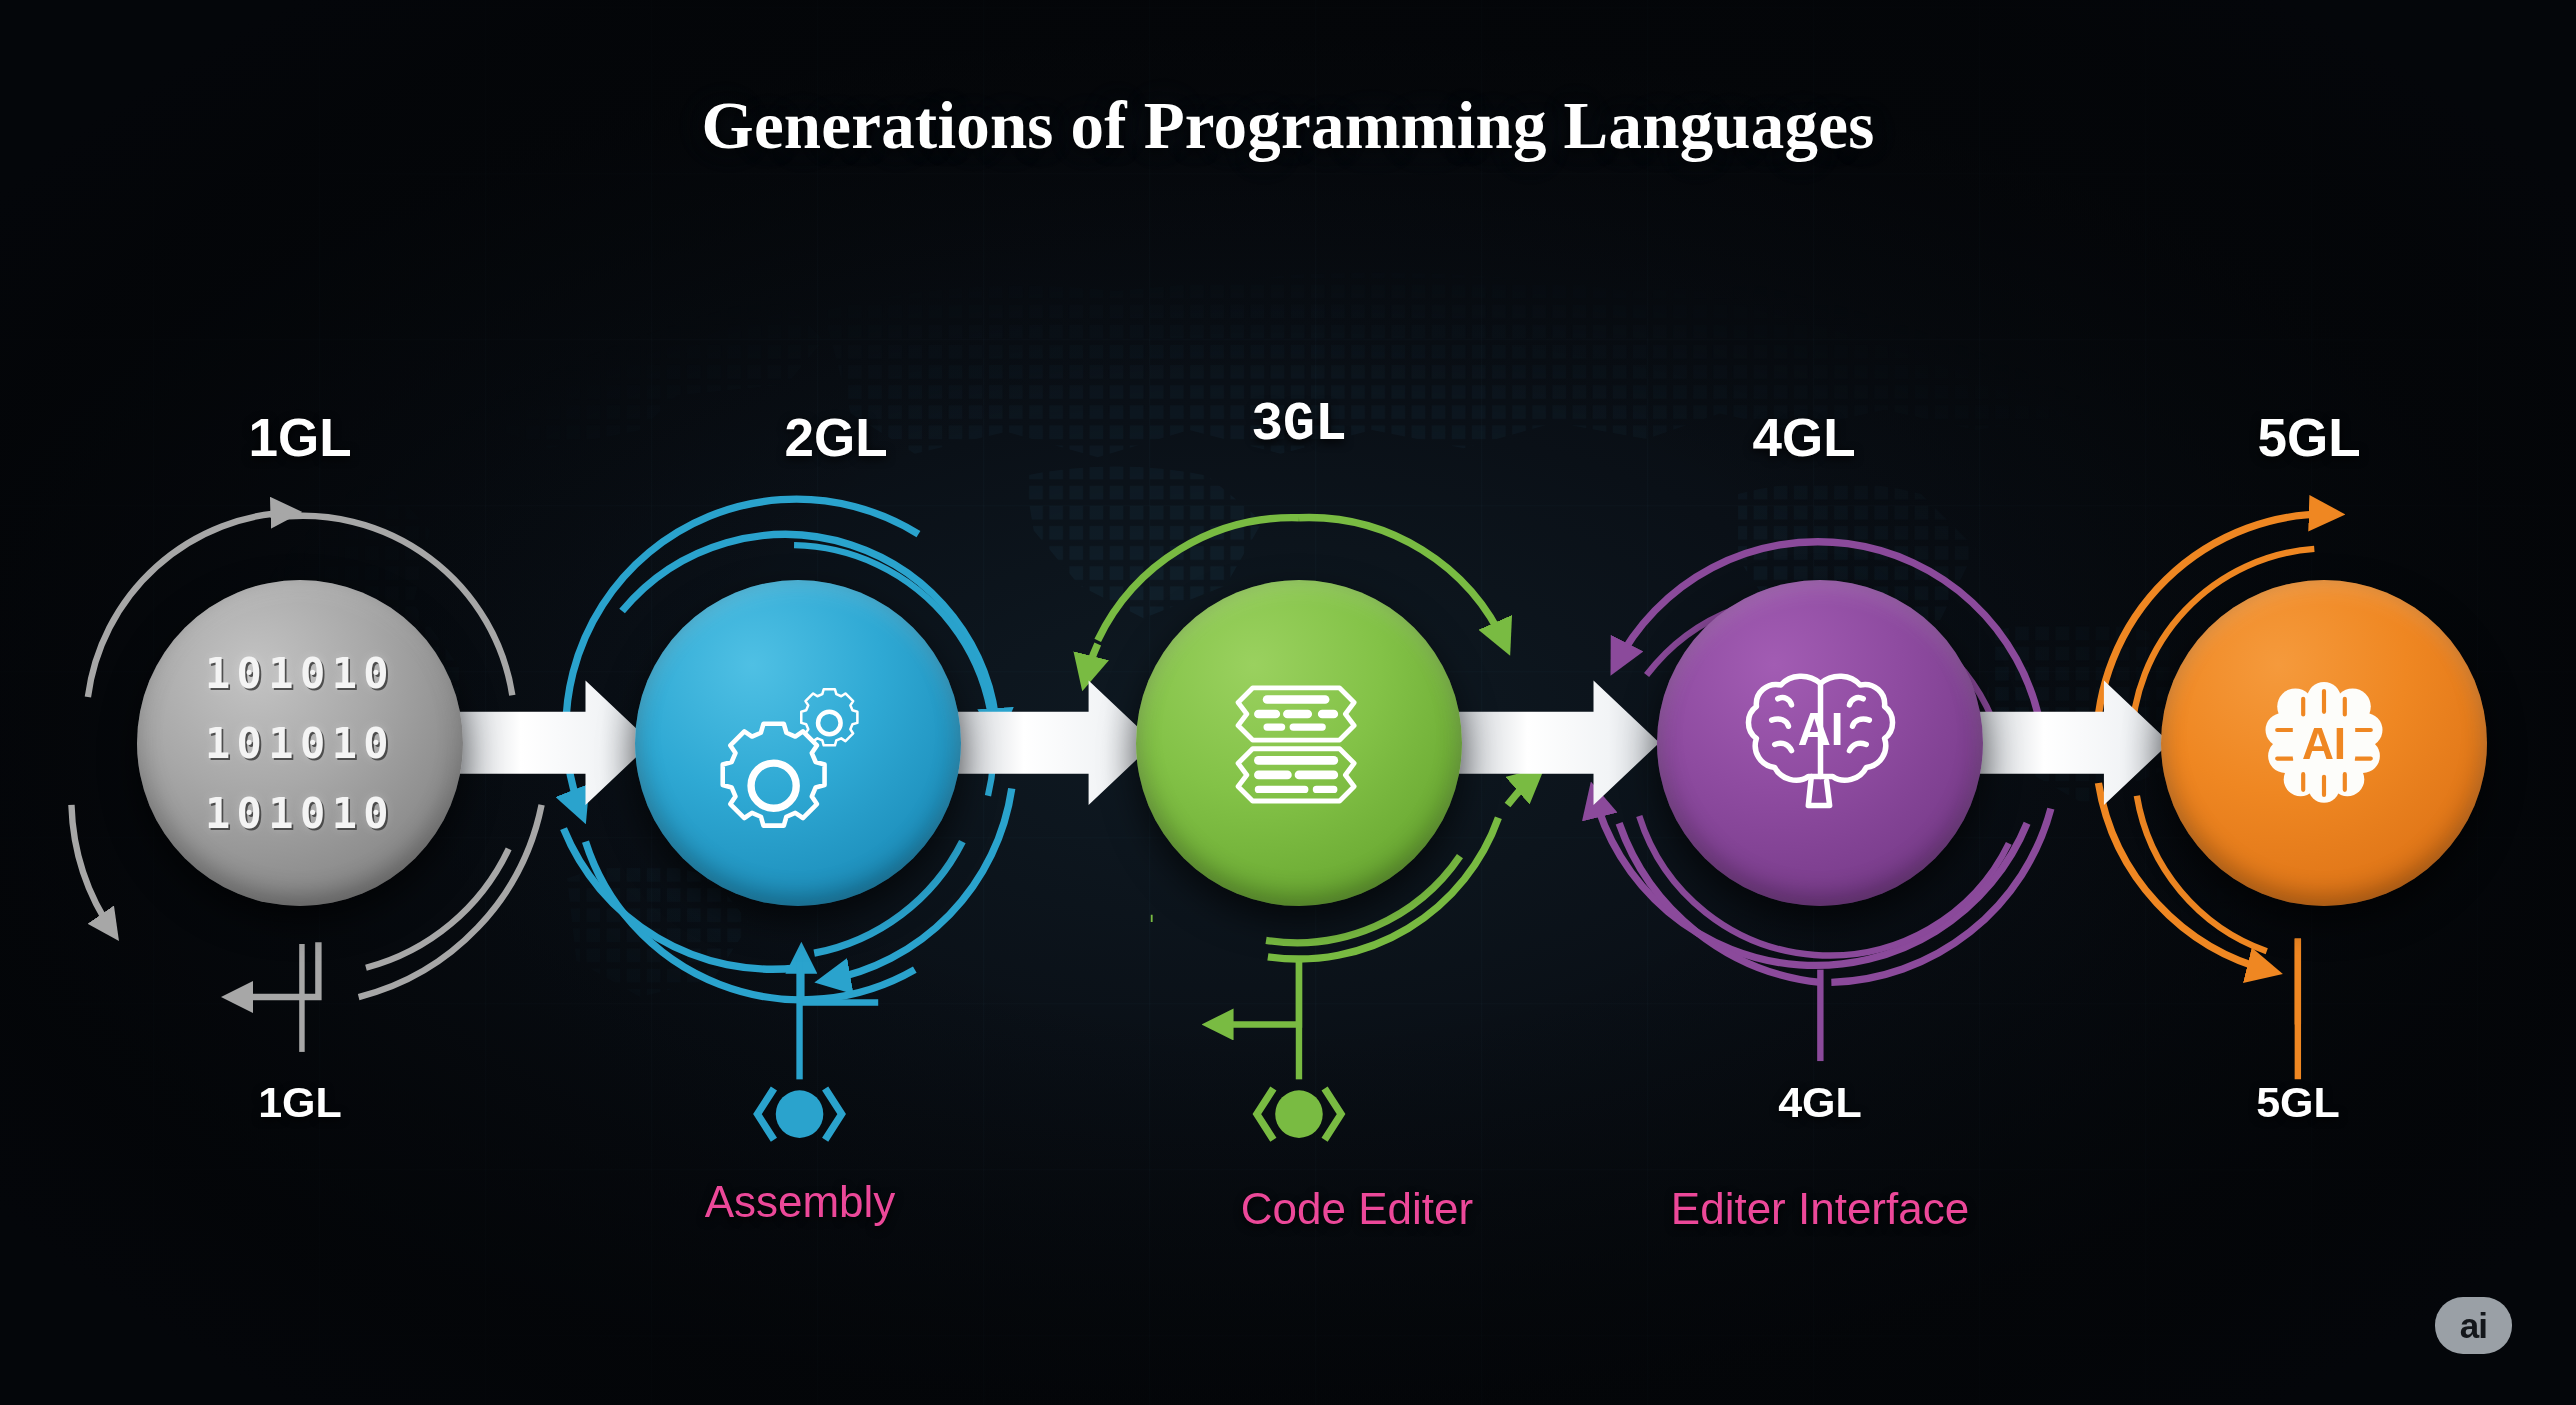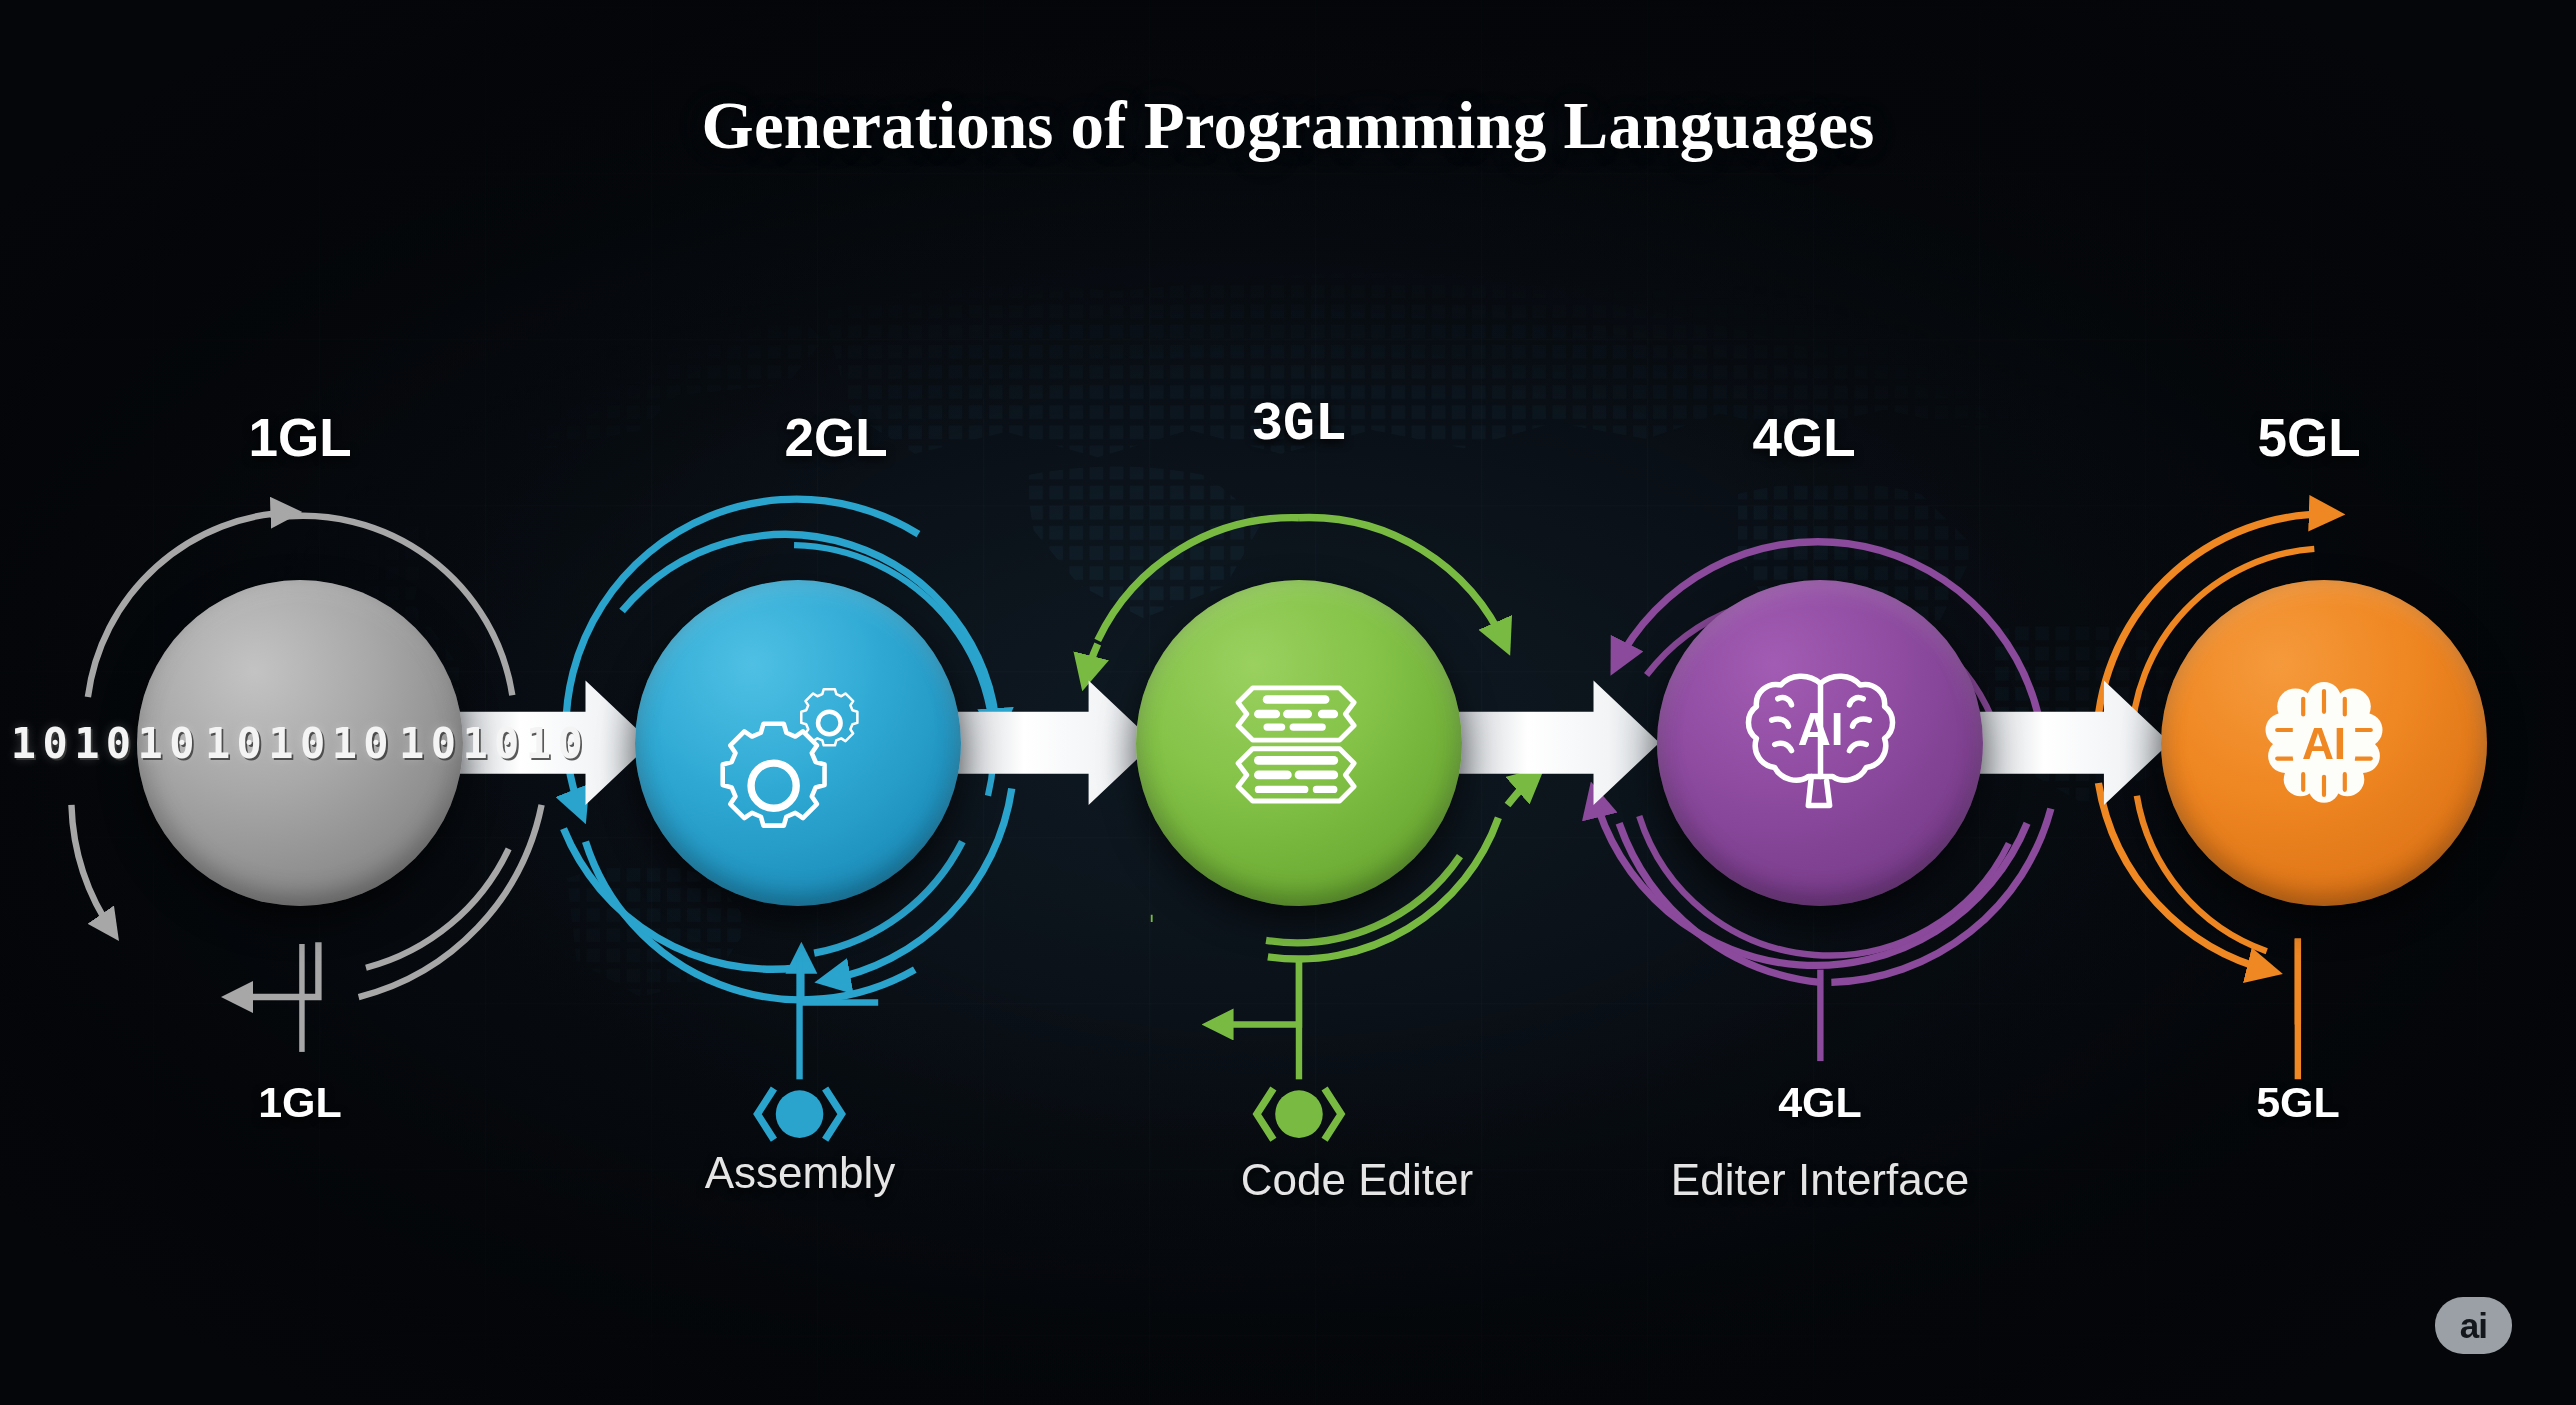--- a/index.html
+++ b/index.html
@@ -34,28 +34,28 @@
 
   
   .node{position:absolute;top:0;left:0;width:0;height:0;}
   .toplabel{position:absolute;transform:translate(-50%,-50%);
     font-size:53px;font-weight:bold;color:#fff;white-space:nowrap;
     text-shadow:0 2.7px 9.1px rgba(0,0,0,.9);}
   .botlabel{position:absolute;transform:translate(-50%,-50%);
     font-size:43px;font-weight:bold;color:#fff;white-space:nowrap;
     text-shadow:0 2.7px 8.2px rgba(0,0,0,.9);}
   .botsub{position:absolute;transform:translate(-50%,-50%);
-    font-size:44px;font-weight:normal;color:#e5e5e5;white-space:nowrap;
-    text-shadow:0 2.7px 8.2px rgba(0,0,0,.9);}
+    font-size:44px;font-weight:normal;color:#ec4899;white-space:nowrap;
+    text-shadow:0 2.7px 8.2px rgba(0,0,0,.9);margin-top:29px;}
 
   .circle{position:absolute;border-radius:50%;transform:translate(-50%,-50%);
     box-shadow:0 14.6px 35px rgba(0,0,0,.62), inset 0 -9.1px 24px rgba(0,0,0,.30), inset 0 9.1px 20px rgba(255,255,255,.16);}
   .circle .icon{position:absolute;inset:0;display:flex;align-items:center;justify-content:center;}
 
-  .binary{display:flex;align-items:center;gap:4px;
+  .binary{display:flex;flex-direction:column;align-items:center;gap:21px;
     font-family:"DejaVu Sans Mono",monospace;font-size:42px;font-weight:bold;
     color:#f4f4f4;letter-spacing:6.4px;
     text-shadow:1.8px 1.8px 0 rgba(60,60,60,.85), 0 0 11px rgba(255,255,255,.22);justify-content:space-between;}
 
   .wmark{position:absolute;right:64px;bottom:51px;width:77px;height:57px;border-radius:28px;
     background:#9aa0a6;display:flex;align-items:center;justify-content:center;
     color:#14171b;font-size:35px;font-weight:bold;letter-spacing:-0.9px;}
 
   svg.overlay{position:absolute;inset:0;width:2576px;height:1405px;pointer-events:none;}
 </style>

